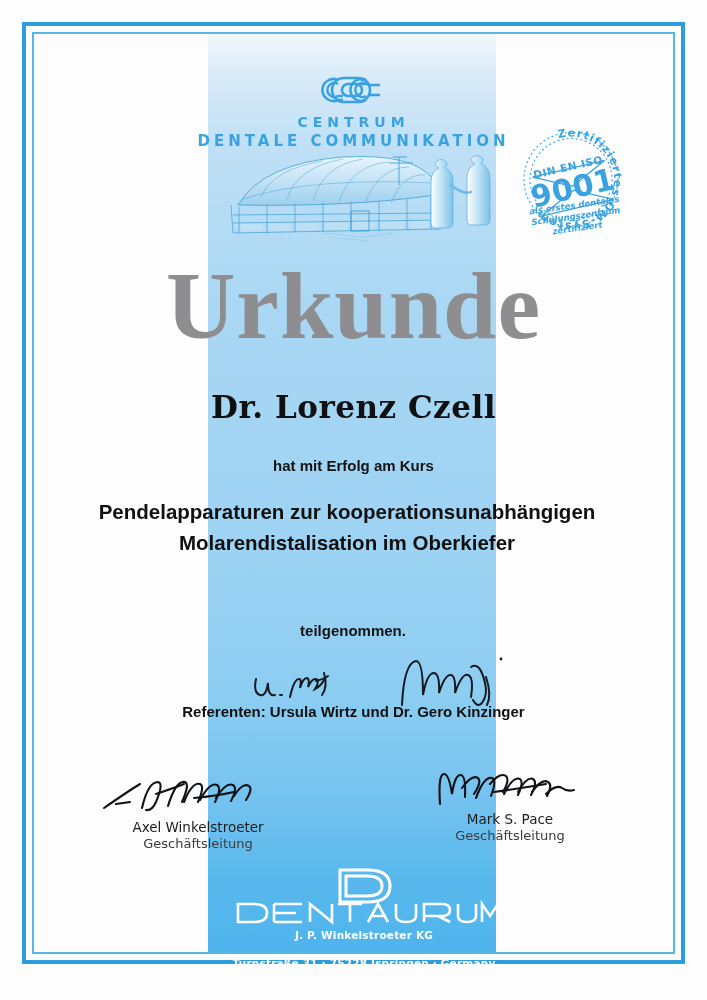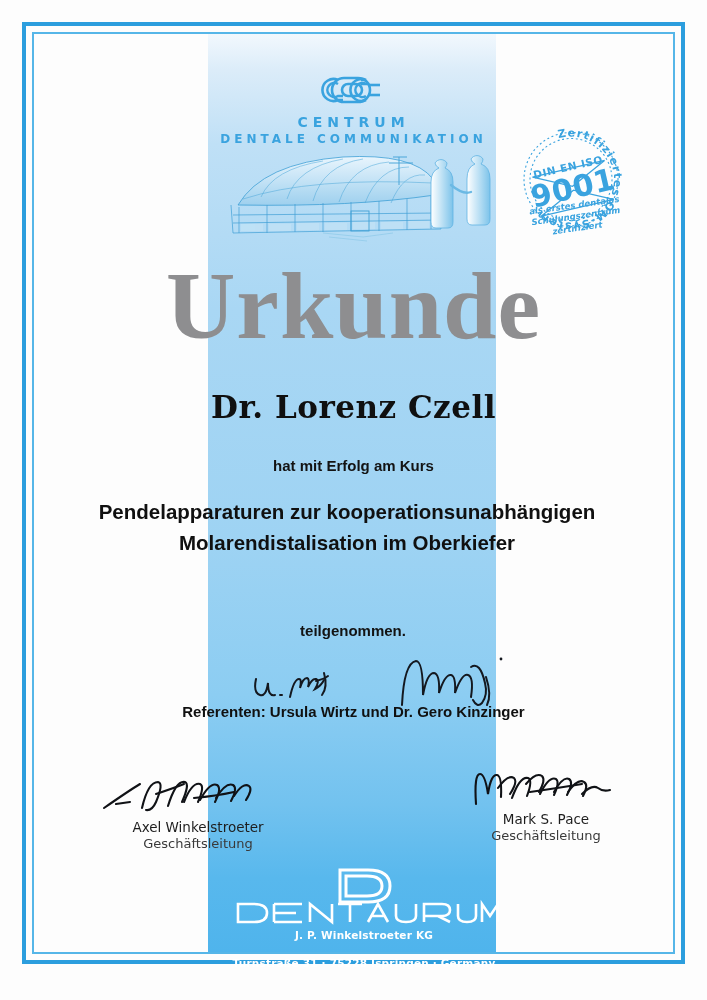--- a/index.html
+++ b/index.html
@@ -71,21 +71,21 @@
   }
   .cdc-line1 {
     font-family: "DejaVu Sans", sans-serif;
     font-size: 14px;
     letter-spacing: 5px;
     color: #3aa3df;
     font-weight: 600;
   }
   .cdc-line2 {
     font-family: "DejaVu Sans", sans-serif;
-    font-size: 12px;
+    font-size: 15px;
     letter-spacing: 4px;
     color: #3aa3df;
     font-weight: 600;
     margin-top: 2px;
   }
 
   
   .building {
     position: absolute;
     left: 203px;
@@ -211,21 +211,21 @@
     width: 135px; height: 55px;
   }
 
   
   .sigblock {
     position: absolute;
     width: 220px;
     text-align: center;
   }
   .sigblock.left  { left: 88px;  top: 778px; text-align: center; }
-  .sigblock.right { left: 436px; top: 770px; text-align: center; }
+  .sigblock.right { left: 400px; top: 770px; text-align: center; }
   .sig-svg { display: block; width: 200px; height: 40px; margin: 0 auto; }
   .sig-name {
     font-family: "DejaVu Sans", sans-serif;
     font-size: 13.5px;
     color: #1d1d1d;
     margin-top: 1px;
   }
   .sig-role {
     font-family: "DejaVu Sans", sans-serif;
     font-size: 13px;

